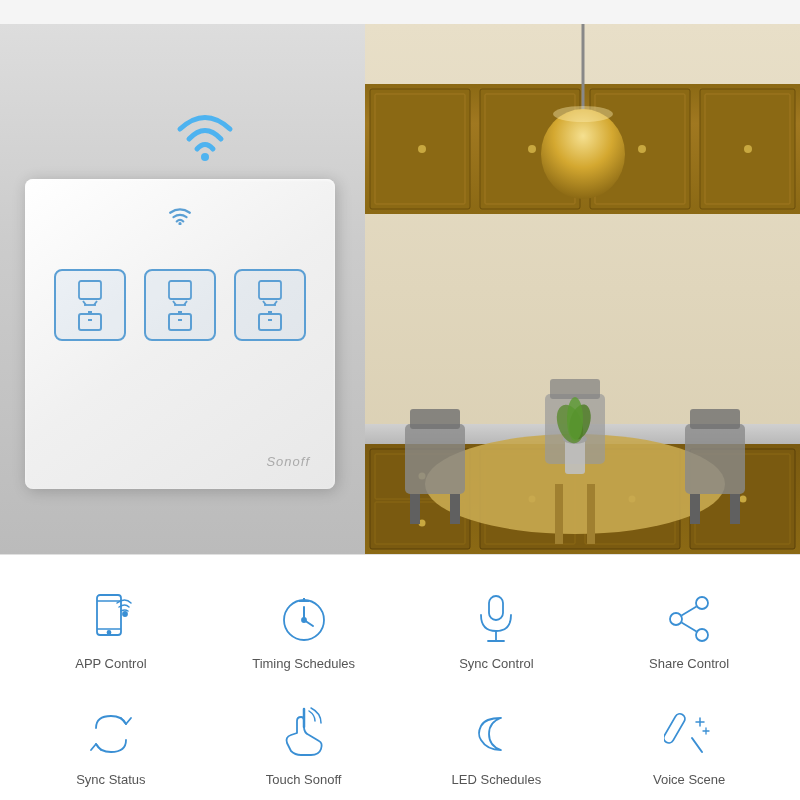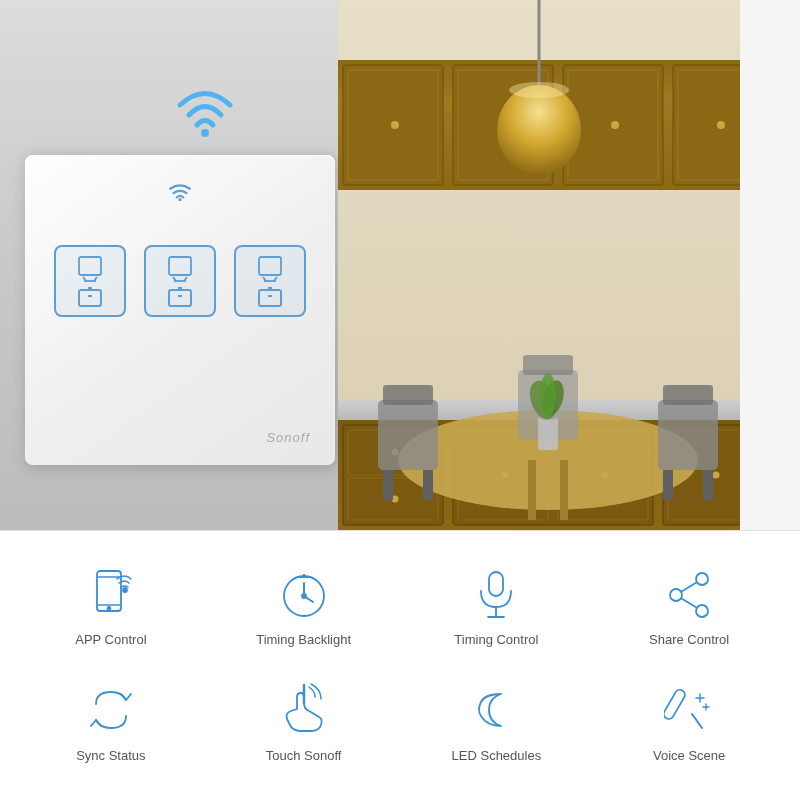--- a/index.html
+++ b/index.html
@@ -6,24 +6,25 @@
     body {
       width: 800px;
       height: 800px;
       overflow: hidden;
       font-family: Arial, sans-serif;
       background: #f5f5f5;
     }
 
     
     .top-section {
-      width: 740px;
+      width: 800px;
       height: 530px;
       position: relative;
       display: flex;
+      margin-top: 24px;
     }
 
     
     .left-panel {
       width: 365px;
       height: 530px;
       background: linear-gradient(135deg, #e8e8e8 0%, #d0d0d0 50%, #c8c8c8 100%);
       position: relative;
       overflow: hidden;
     }
@@ -420,37 +421,37 @@
           <circle cx="25" cy="27" r="20" stroke="#3a8fd4" stroke-width="1.8" fill="none"></circle>
 
           <line x1="25" y1="27" x2="25" y2="14" stroke="#3a8fd4" stroke-width="2" stroke-linecap="round"></line>
           <line x1="25" y1="27" x2="34" y2="33" stroke="#3a8fd4" stroke-width="2" stroke-linecap="round"></line>
 
           <line x1="20" y1="8" x2="30" y2="8" stroke="#3a8fd4" stroke-width="2"></line>
           <line x1="25" y1="5" x2="25" y2="8" stroke="#3a8fd4" stroke-width="2"></line>
           <circle cx="25" cy="27" r="2" fill="#3a8fd4"></circle>
         </svg>
       </div>
-      <span class="feature-label">Timing Backlight</span>
+      <span class="feature-label">Timing Schedules</span>
     </div>
 
     <div class="feature-item">
       <div class="feature-icon">
         <svg width="46" height="52" viewBox="0 0 46 52" fill="none" stroke="#3a8fd4" stroke-width="1.8">
 
           <rect x="16" y="3" width="14" height="24" rx="7" stroke="#3a8fd4" stroke-width="1.8" fill="none"></rect>
 
           <path d="M8 22 Q8 38 23 38 Q38 38 38 22" stroke="#3a8fd4" stroke-width="1.8" fill="none" stroke-linecap="round"></path>
 
           <line x1="23" y1="38" x2="23" y2="48" stroke="#3a8fd4" stroke-width="1.8" stroke-linecap="round"></line>
 
           <line x1="15" y1="48" x2="31" y2="48" stroke="#3a8fd4" stroke-width="1.8" stroke-linecap="round"></line>
         </svg>
       </div>
-      <span class="feature-label">Timing Control</span>
+      <span class="feature-label">Sync Control</span>
     </div>
 
     <div class="feature-item">
       <div class="feature-icon">
         <svg width="50" height="52" viewBox="0 0 50 52" fill="none" stroke="#3a8fd4" stroke-width="1.8">
 
           <circle cx="38" cy="10" r="6" stroke="#3a8fd4" stroke-width="1.8" fill="none"></circle>
           <circle cx="12" cy="26" r="6" stroke="#3a8fd4" stroke-width="1.8" fill="none"></circle>
           <circle cx="38" cy="42" r="6" stroke="#3a8fd4" stroke-width="1.8" fill="none"></circle>
 

